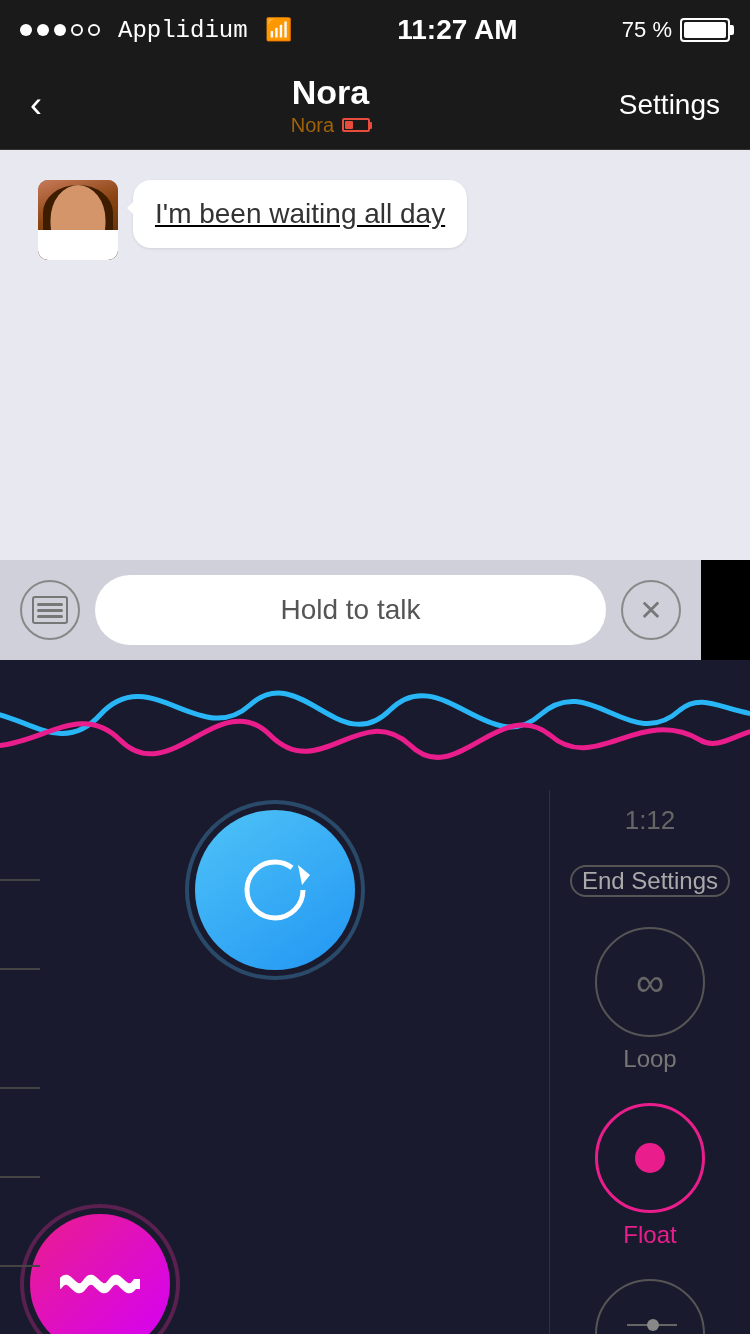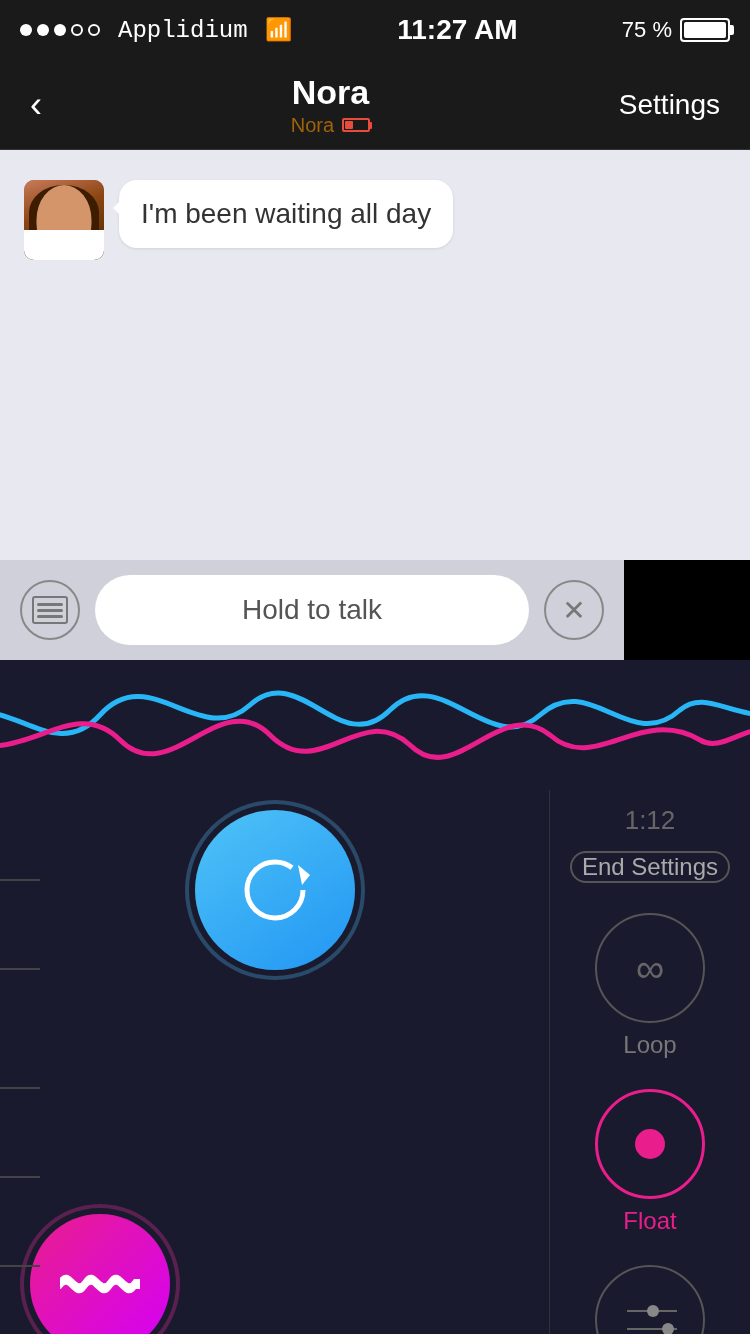--- a/index.html
+++ b/index.html
@@ -163,24 +163,25 @@
       color: white;
       font-size: 28px;
       cursor: pointer;
     }
 
     
     .chat-area {
       width: 750px;
       height: 410px;
       background: #e8e8f0;
-      padding: 30px 24px;
+      padding: 30px 38px;
       display: flex;
       flex-direction: column;
       gap: 15px;
+      text-decoration: underline;
     }
     .message-row {
       display: flex;
       align-items: flex-start;
       gap: 15px;
     }
     .avatar {
       width: 80px;
       height: 80px;
       border-radius: 10px;
@@ -242,21 +243,21 @@
       content: '';
       position: absolute;
       left: -14px;
       top: 20px;
       border: 8px solid transparent;
       border-right-color: white;
     }
 
     
     .input-area {
-      width: 624px;
+      width: 701px;
       height: 100px;
       background: #d0d0da;
       display: flex;
       align-items: center;
       padding: 0 20px;
       gap: 15px;
     }
     .emoji-btn {
       width: 60px;
       height: 60px;
@@ -399,21 +400,21 @@
       display: flex;
       flex-direction: column;
       align-items: center;
       padding: 15px 0;
       gap: 10px;
     }
 
     .timer-text {
       font-size: 26px;
       color: #666;
-      margin-bottom: 5px;
+      margin-bottom: 19px;
     }
 
     .end-control-btn {
       width: 160px;
       height: 56px;
       border: 2px solid #555;
       border-radius: 28px;
       background: transparent;
       color: #aaa;
       font-size: 24px;

